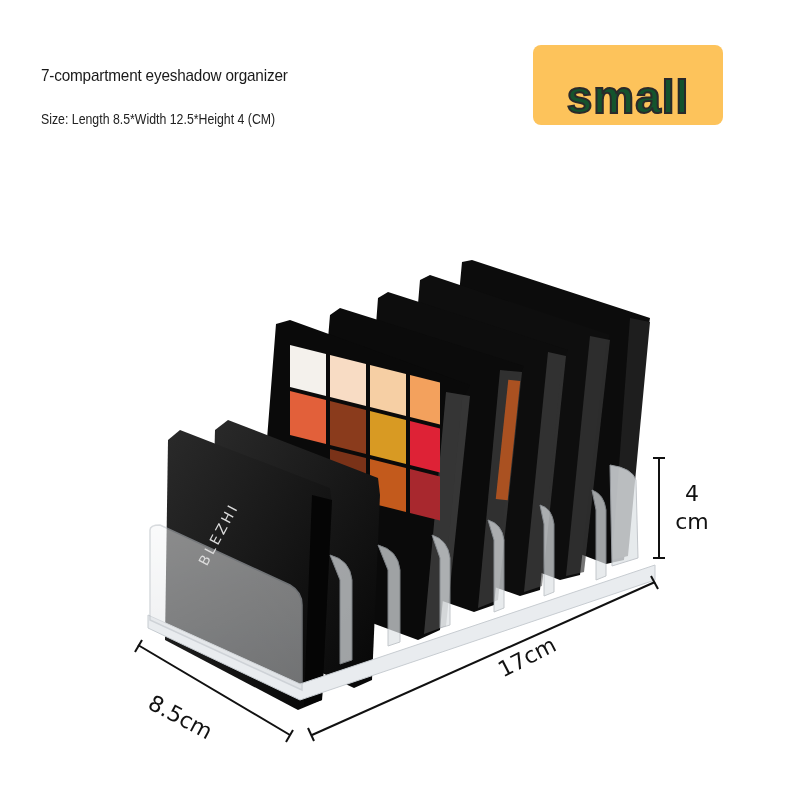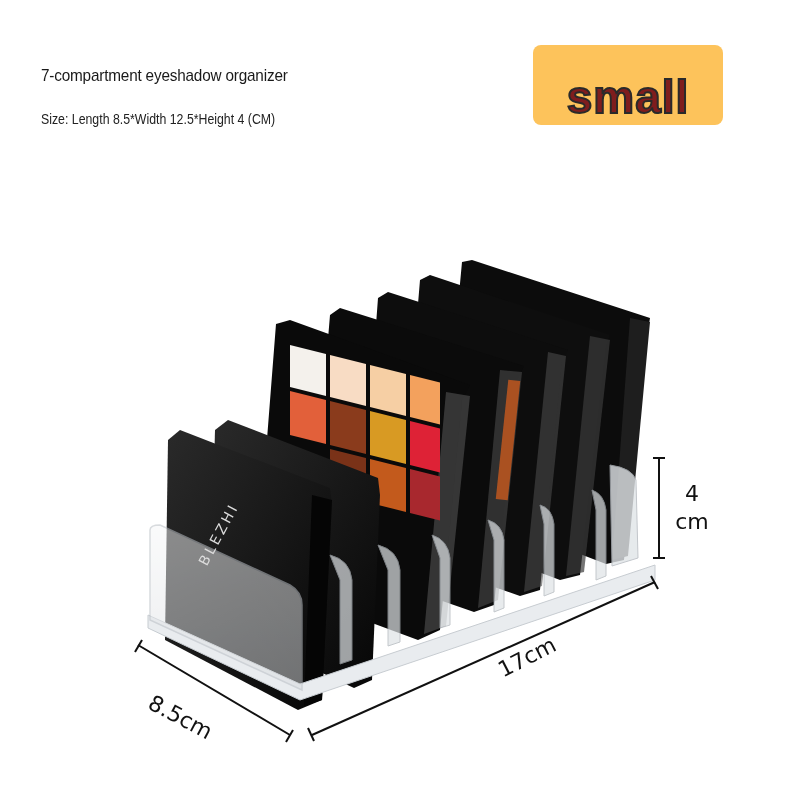--- a/index.html
+++ b/index.html
@@ -46,21 +46,21 @@
       border-radius: 8px;
     }
     .badge-text {
       position: absolute;
       left: 0;
       right: 0;
       top: 74px;
       text-align: center;
       font-size: 46px;
       font-weight: bold;
-      color: #7f1d1d;
+      color: #14532d;
       -webkit-text-stroke: 2px #2a2a2a;
       letter-spacing: 1px;
       font-family: "Liberation Sans", sans-serif;
       line-height: 1;
       pointer-events: none;
     }
     .badge-text-wrap {
       position: absolute;
       left: 533px;
       top: 0;

